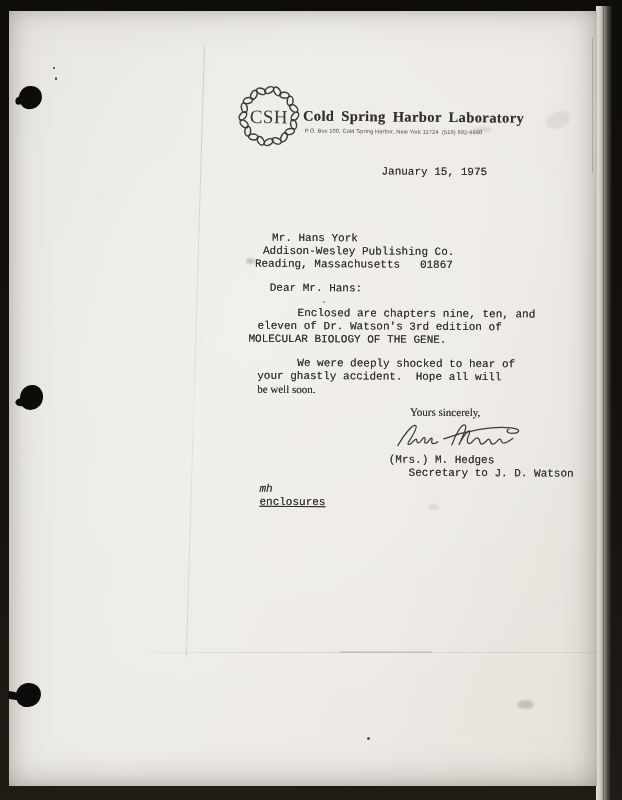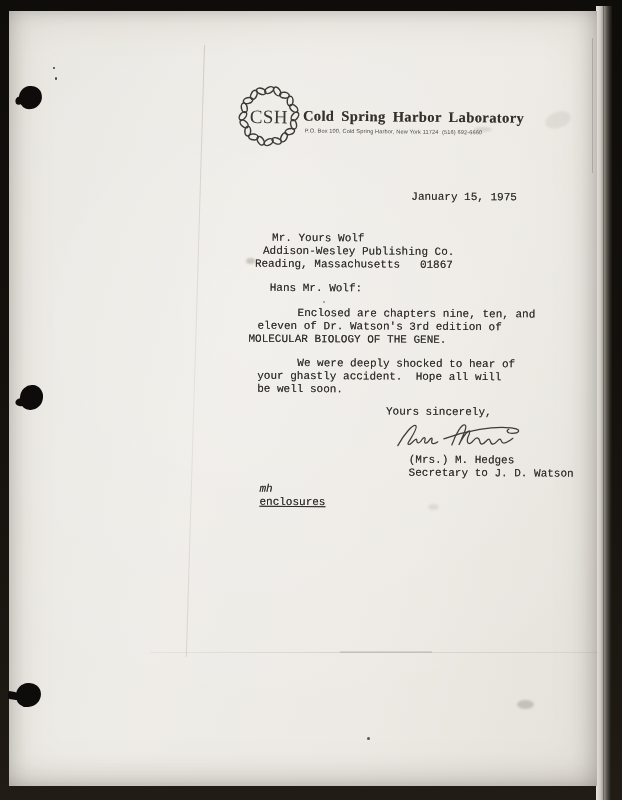--- a/index.html
+++ b/index.html
@@ -133,47 +133,47 @@
             <ellipse cx="33" cy="7" rx="4.8" ry="2.9" transform="rotate(324 33 33) rotate(-30 33 7)"></ellipse>
             <ellipse cx="33" cy="7" rx="4.8" ry="2.9" transform="rotate(342 33 33) rotate(38 33 7)"></ellipse>
           </g>
         <text x="33" y="40" text-anchor="middle" font-family="Liberation Serif, serif" font-size="19" letter-spacing="0.5" fill="#3a3833">CSH</text>
       </svg>
       <div class="org-name">Cold Spring Harbor Laboratory</div>
       <div class="org-addr">P.O. Box 100, Cold Spring Harbor, New York 11724  (516) 692-6660</div>
     </div>
 
     <div class="typed">
-      <div class="tline" style="left:411px;top:165px;margin-top:25px;">January 15, 1975</div>
+      <div class="tline" style="left:381px;top:165px;">January 15, 1975</div>
 
-      <div class="tline" style="left:272px;top:232px;">Mr. Yours Wolf</div>
+      <div class="tline" style="left:272px;top:232px;">Mr. Hans York</div>
       <div class="tline" style="left:263px;top:245px;">Addison-Wesley Publishing Co.</div>
       <div class="tline" style="left:255px;top:258px;">Reading, Massachusetts   01867</div>
 
-      <div class="tline" style="left:270px;top:282px;">Hans Mr. Wolf:</div>
+      <div class="tline" style="left:270px;top:282px;">Dear Mr. Hans:</div>
 
       <div class="tline" style="left:298px;top:307px;">Enclosed are chapters nine, ten, and</div>
       <div class="tline" style="left:258px;top:320px;">eleven of Dr. Watson's 3rd edition of</div>
       <div class="tline" style="left:249px;top:333px;">MOLECULAR BIOLOGY OF THE GENE.</div>
 
       <div class="tline" style="left:298px;top:357px;">We were deeply shocked to hear of</div>
       <div class="tline" style="left:258px;top:370px;">your ghastly accident.  Hope all will</div>
-      <div class="tline" style="left:258px;top:383px;">be well soon.</div>
+      <div class="tline" style="left:258px;top:383px;font-family:Liberation Serif, serif;">be well soon.</div>
 
-      <div class="tline" style="left:387px;top:405px;">Yours sincerely,</div>
+      <div class="tline" style="left:411px;top:405px;font-family:Liberation Serif, serif;">Yours sincerely,</div>
 
       <svg class="sig" viewBox="0 0 132 36">
         <g fill="none" stroke="#26241f" stroke-width="1.25" stroke-linecap="round" opacity=".88">
           <path d="M4 28 C10 17 19 6 22 8 C24 10 18 19 15 24 C13 27 15 28 18 25 C21 22 23 20 23 23 C23 26 26 26 28 22 C30 19 32 19 31 23 C30 26 33 26 35 23 C37 20 39 19 38 23 C37 26 40 27 44 24"></path>
           <path d="M58 27 C62 15 68 6 71 7 C74 8 69 18 65 27 C72 13 78 9 75 17 C72 23 74 27 77 25 C80 23 81 19 84 20 C87 21 85 26 88 26 C91 26 93 21 95 21 C97 21 96 26 99 26 C102 26 104 21 106 21 C108 21 107 25 110 25 C113 25 116 22 119 20"></path>
           <path d="M50 21 C72 13 100 7 120 10 C127 11 126 15 118 15 C113 15 112 12 115 11"></path>
         </g>
       </svg>
 
-      <div class="tline" style="left:410px;top:453px;">(Mrs.) M. Hedges</div>
+      <div class="tline" style="left:390px;top:453px;">(Mrs.) M. Hedges</div>
       <div class="tline" style="left:410px;top:466px;">Secretary to J. D. Watson</div>
 
       <div class="tline" style="left:261px;top:483px;font-style:italic;">mh</div>
       <div class="tline" style="left:261px;top:496px;text-decoration:underline;">enclosures</div>
     </div>
 
   </div>
 </div>
 
 </body></html>

